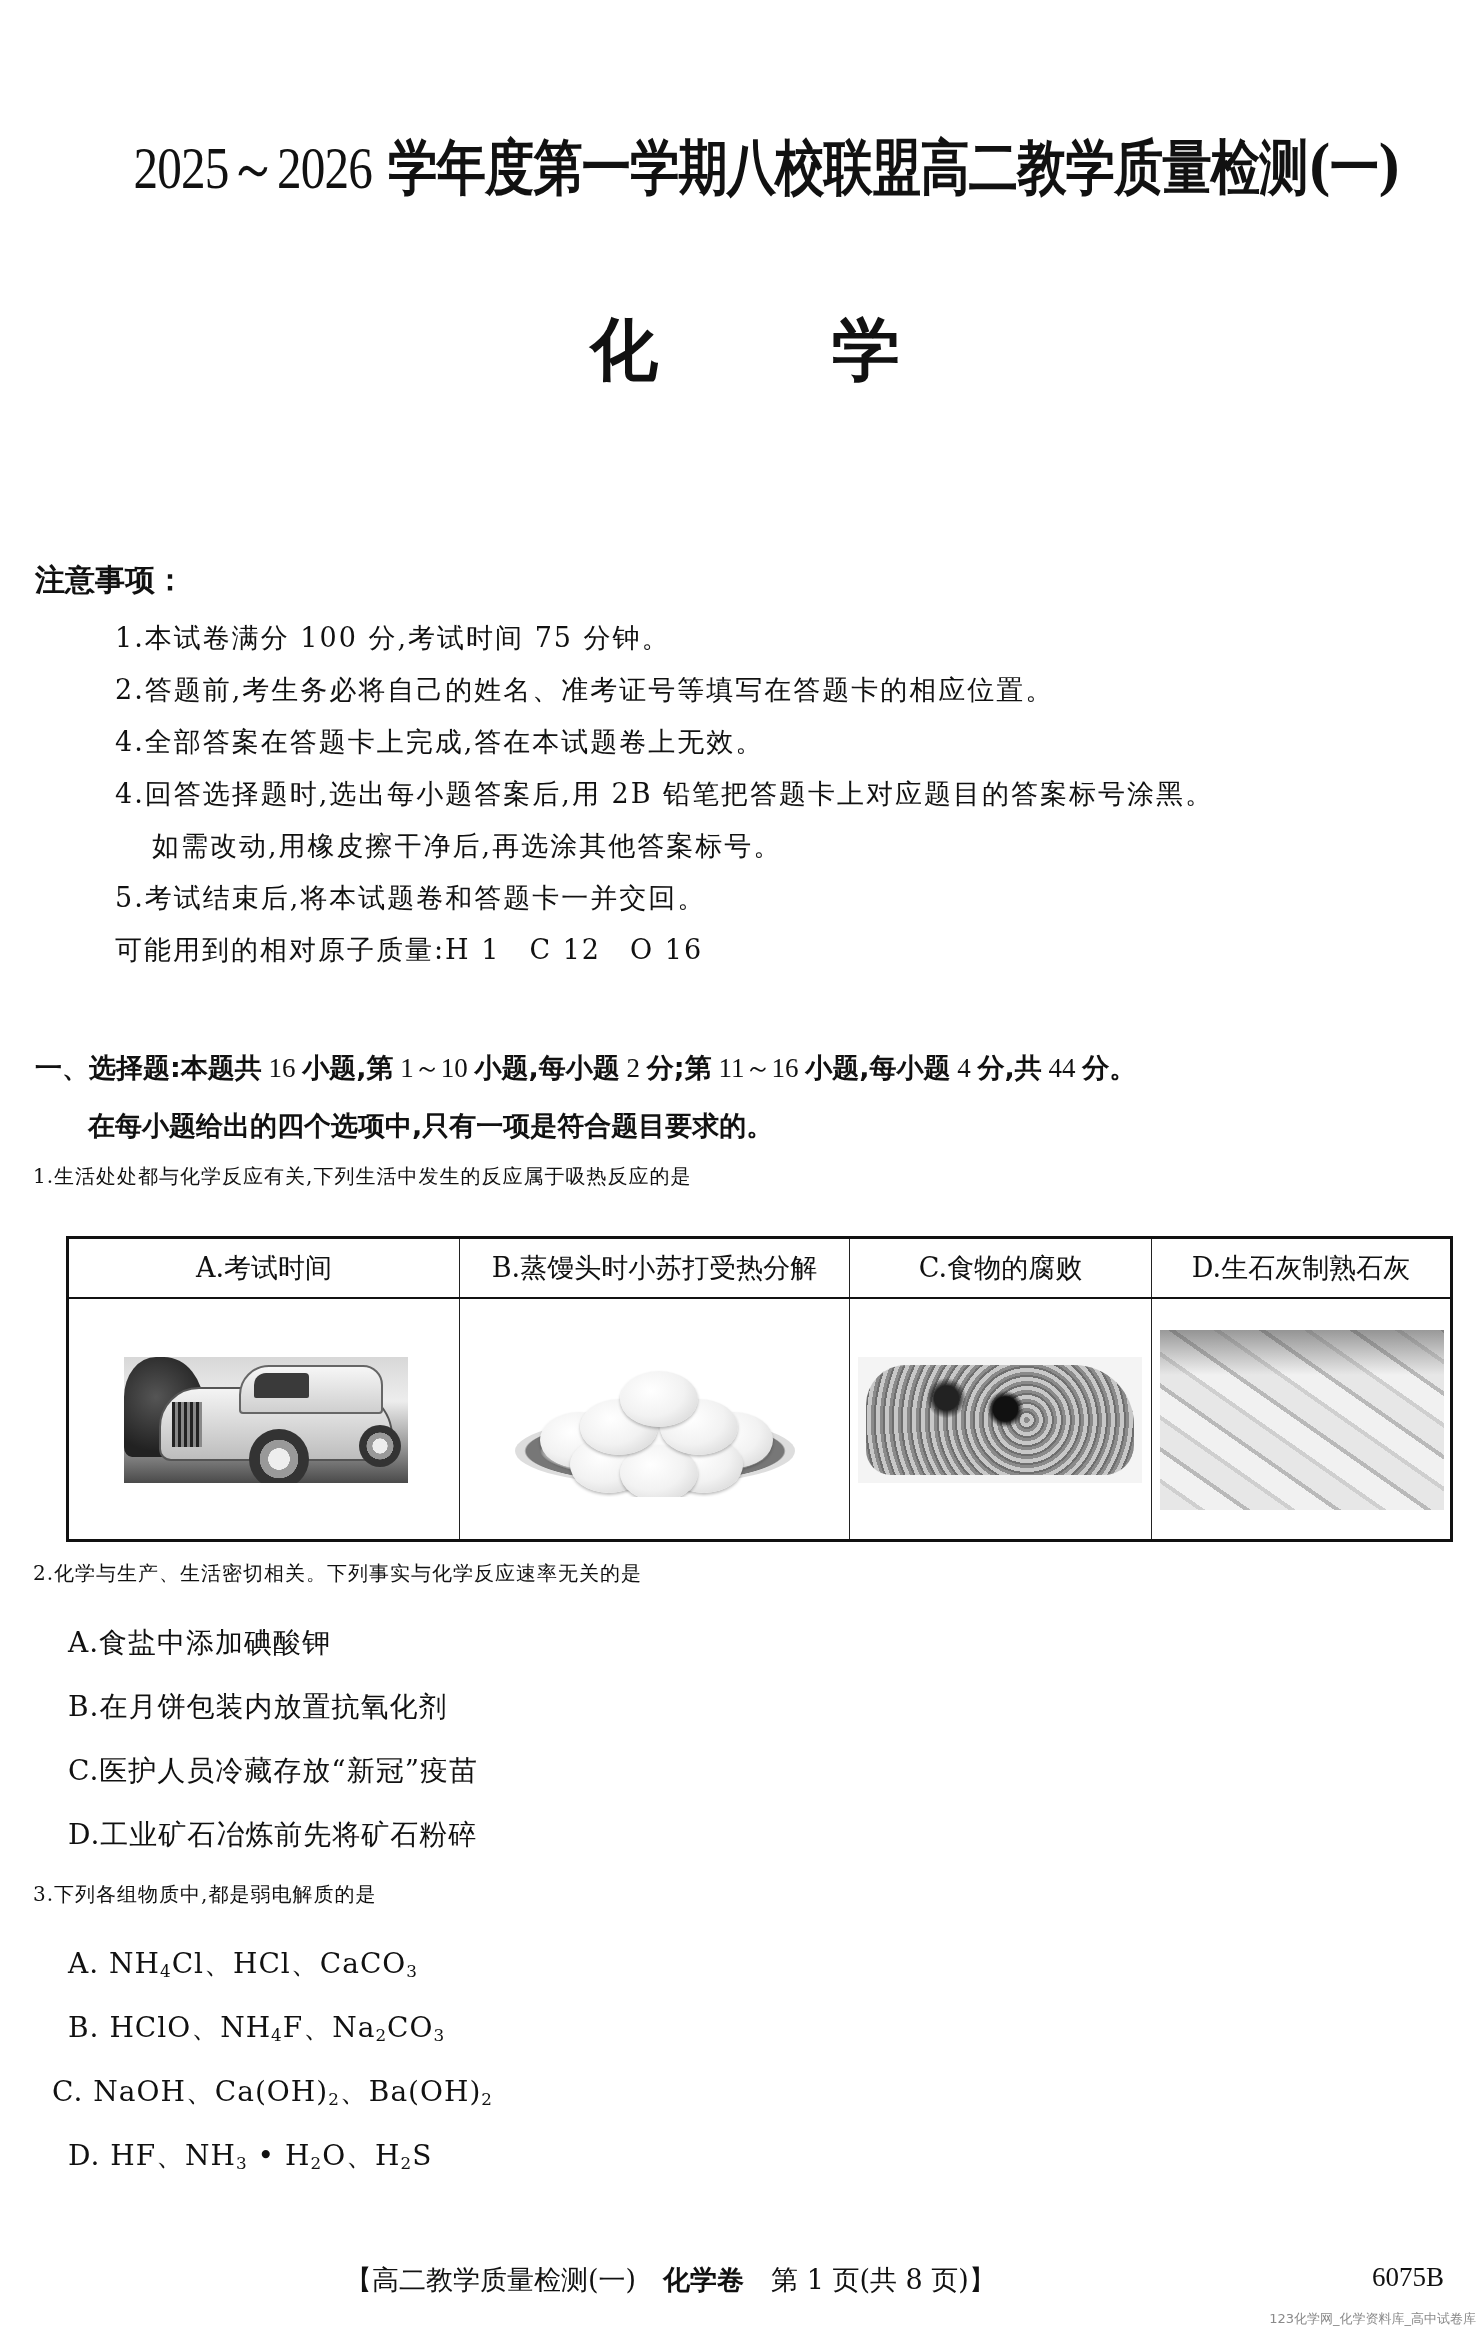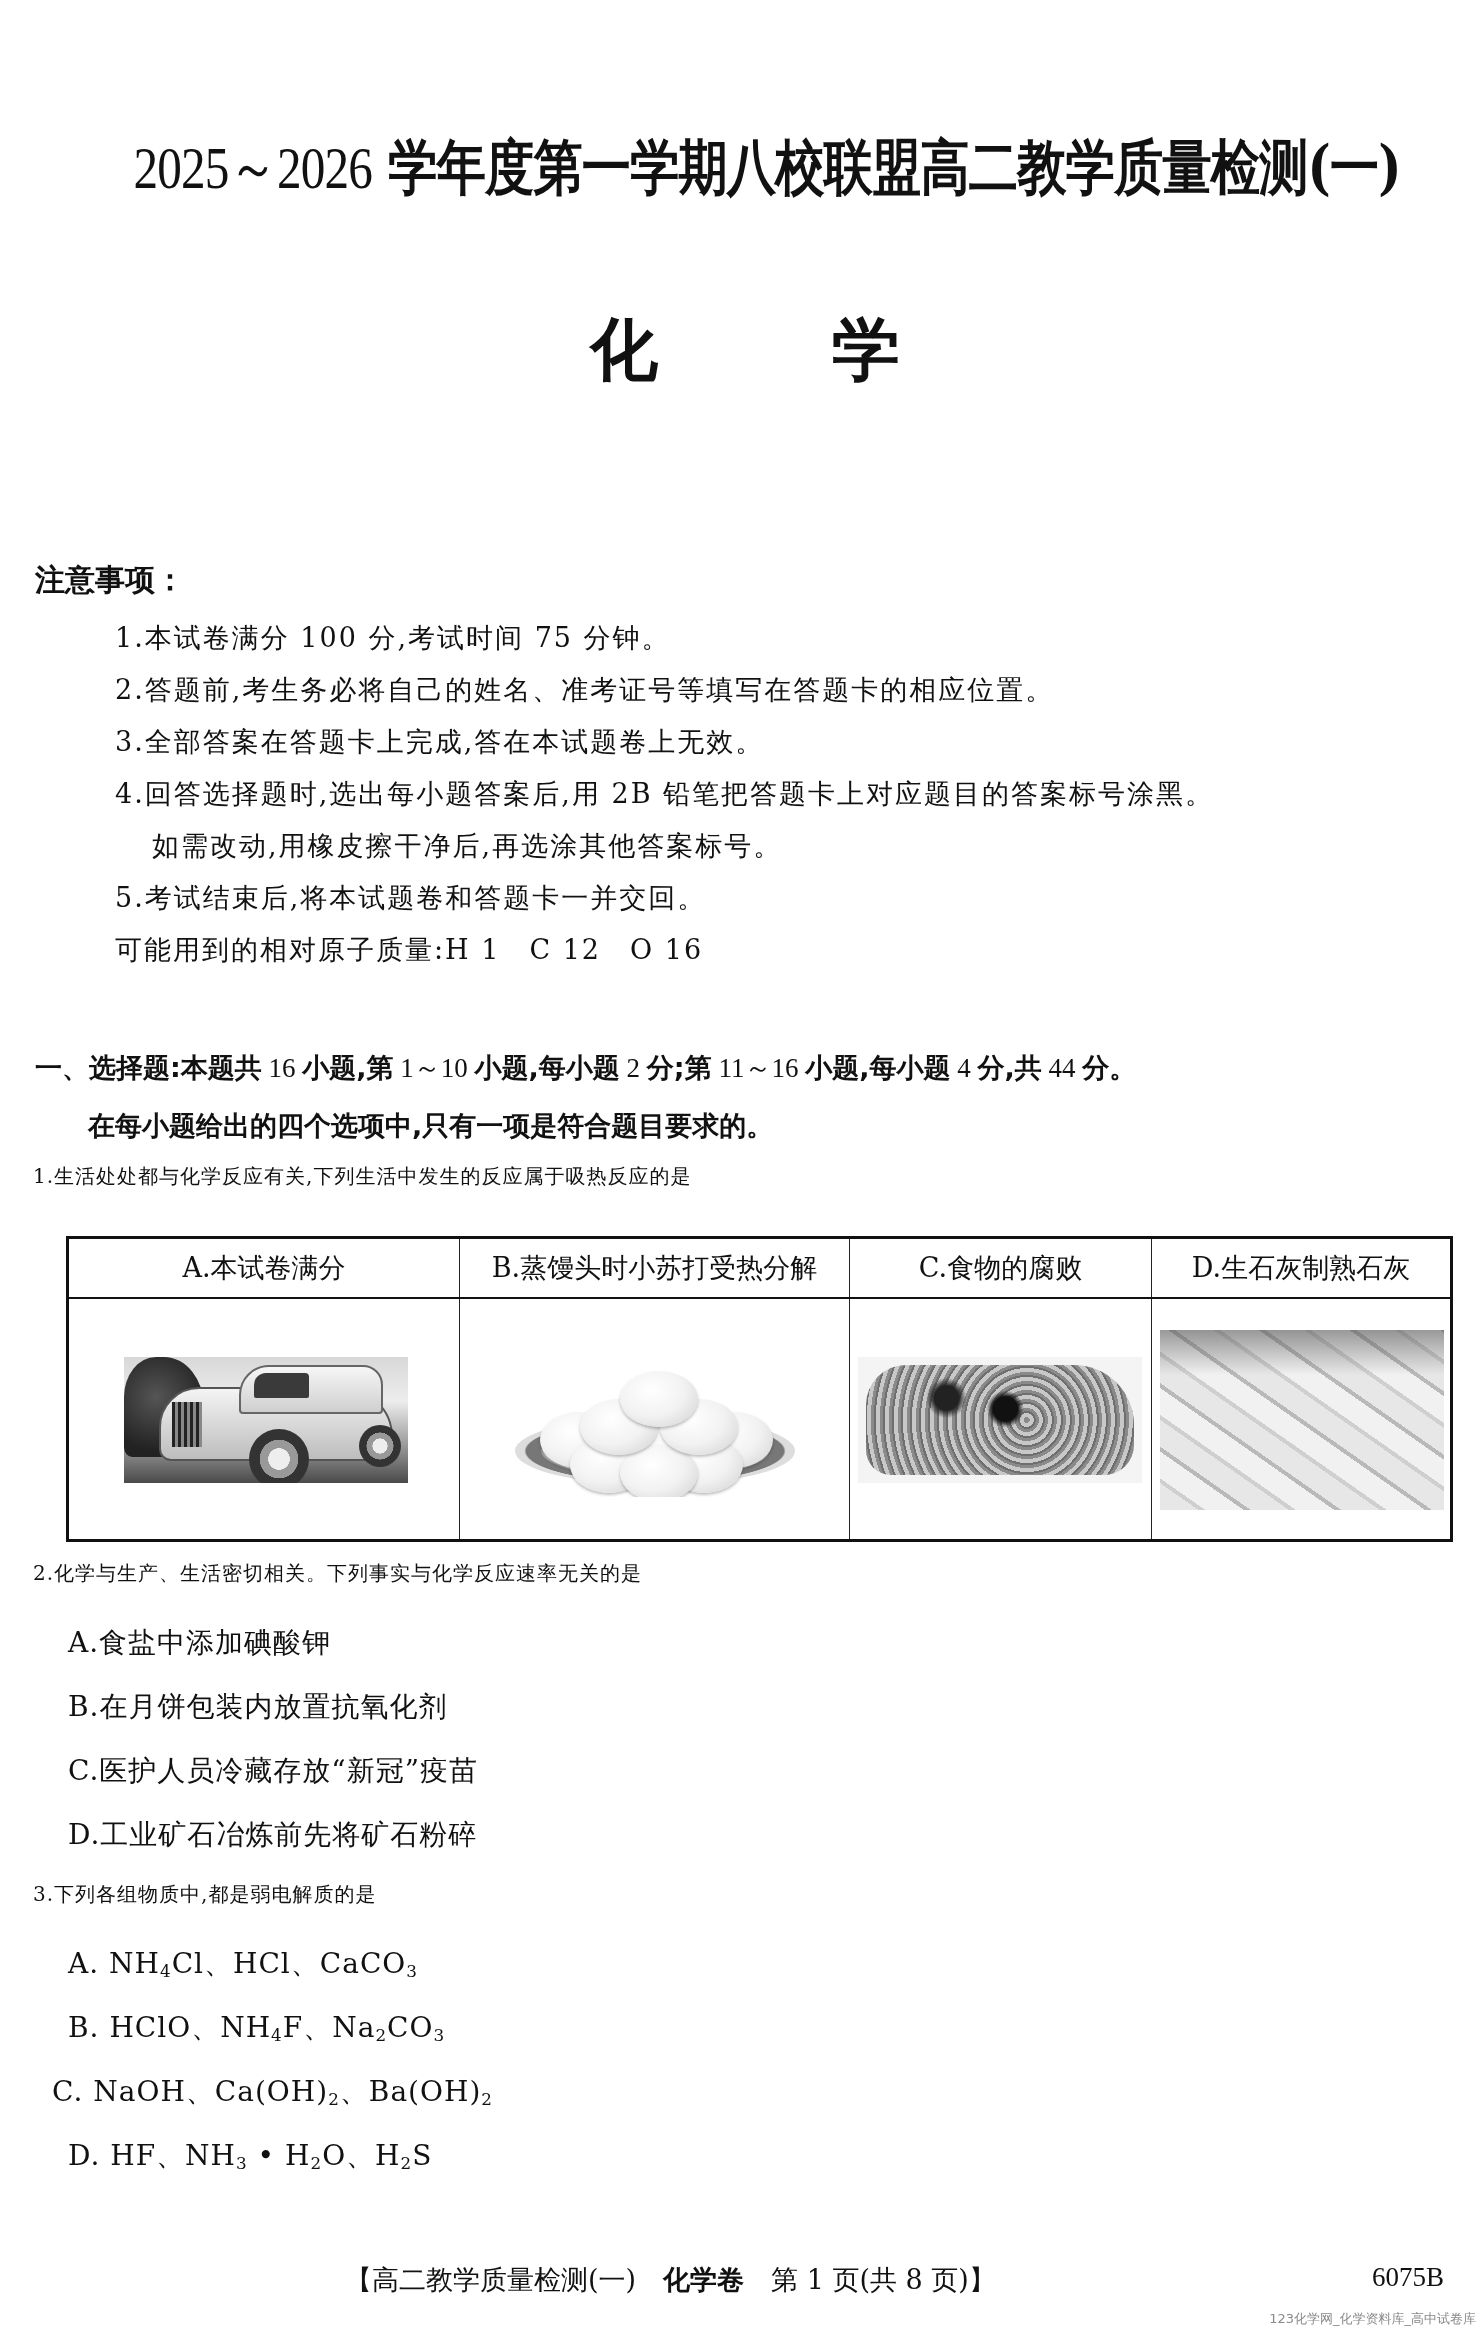--- a/index.html
+++ b/index.html
@@ -101,21 +101,21 @@
   <span class="yr">2025～2026</span>
   <span>学年度第一学期八校联盟高二教学质量检测(一)</span>
 </div>
 
 <div class="abs subject" style="left:590px;">化</div>
 <div class="abs subject" style="left:832px;">学</div>
 
 <div class="abs notice-head">注意事项：</div>
 <div class="abs note" style="left:115px; top:620px;">1.本试卷满分 100 分,考试时间 75 分钟。</div>
 <div class="abs note" style="left:115px; top:672px;">2.答题前,考生务必将自己的姓名、准考证号等填写在答题卡的相应位置。</div>
-<div class="abs note" style="left:115px; top:724px;">3.全部答案在答题卡上完成,答在本试题卷上无效。</div>
+<div class="abs note" style="left:115px; top:724px;">4.全部答案在答题卡上完成,答在本试题卷上无效。</div>
 <div class="abs note" style="left:115px; top:776px;">4.回答选择题时,选出每小题答案后,用 2B 铅笔把答题卡上对应题目的答案标号涂黑。</div>
 <div class="abs note" style="left:152px; top:828px;">如需改动,用橡皮擦干净后,再选涂其他答案标号。</div>
 <div class="abs note" style="left:115px; top:880px;">5.考试结束后,将本试题卷和答题卡一并交回。</div>
 <div class="abs note" style="left:115px; top:932px;">可能用到的相对原子质量:H 1　C 12　O 16</div>
 
 <div class="abs sec" style="left:35px; top:1042px;">
   <span>一、选择题:本题共</span><span class="num"> 16 </span><span>小题,第</span><span class="num"> 1～10 </span><span>小题,每小题</span><span class="num"> 2 </span><span>分;第</span><span class="num"> 11～16 </span><span>小题,每小题</span><span class="num"> 4 </span><span>分,共</span><span class="num"> 44 </span><span>分。</span>
 </div>
 <div class="abs sec" style="left:88px; top:1100px;">在每小题给出的四个选项中,只有一项是符合题目要求的。</div>
 
@@ -123,21 +123,21 @@
 
 <table class="imgtable">
   <colgroup>
     <col style="width:392px">
       <col style="width:390px">
       <col style="width:302px">
       <col style="width:300px">
   </colgroup>
   <tbody>
       <tr>
-    <th>A.本试卷满分</th>
+    <th>A.考试时间</th>
     <th>B.蒸馒头时小苏打受热分解</th>
     <th>C.食物的腐败</th>
     <th>D.生石灰制熟石灰</th>
   </tr>
   <tr>
     <td>
       <div class="cell">
         <div class="pic pic-car">
           <div class="tree"></div>
           <div class="body"></div>

